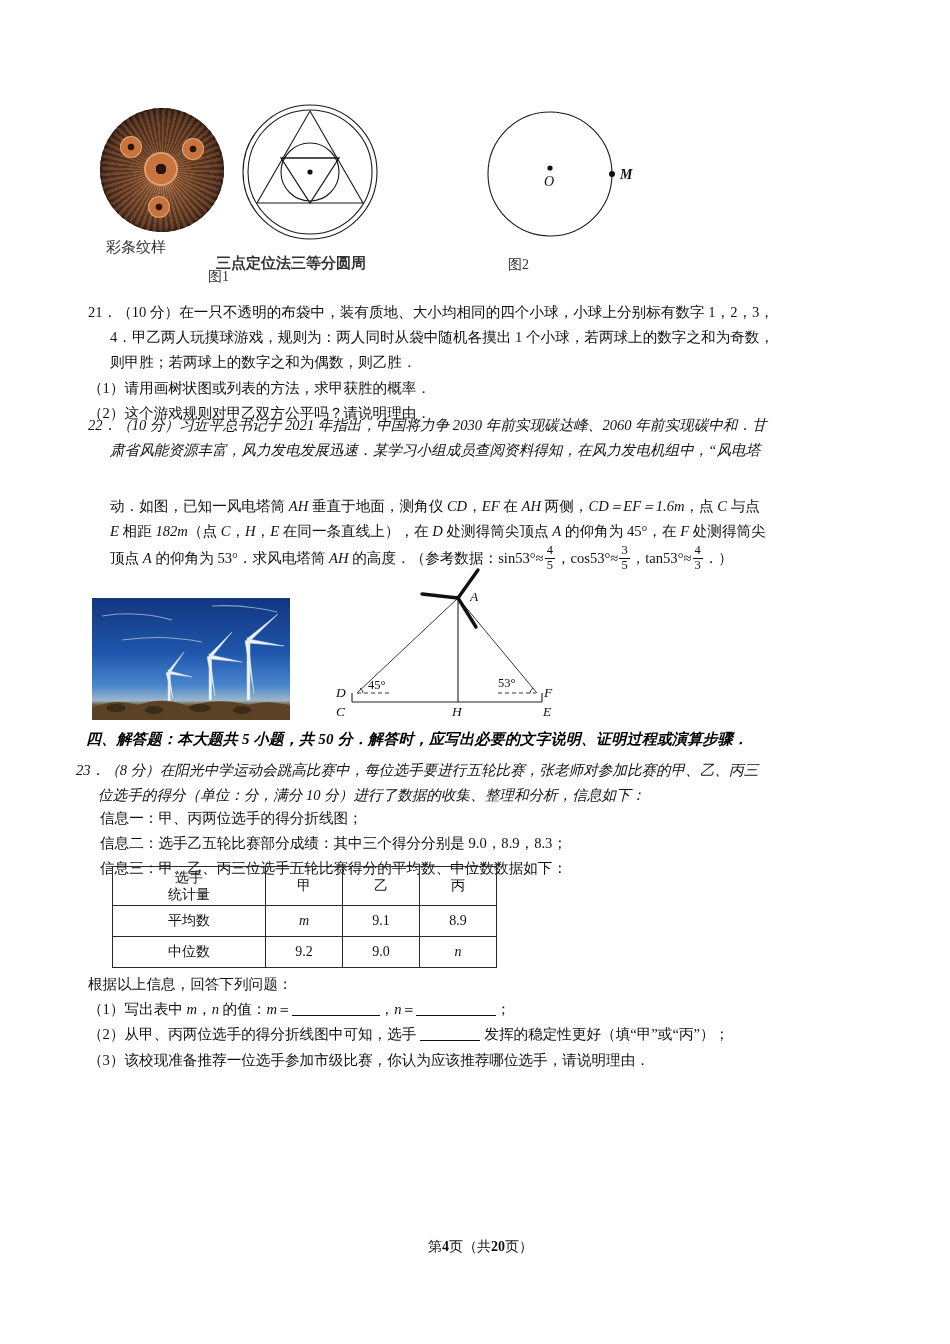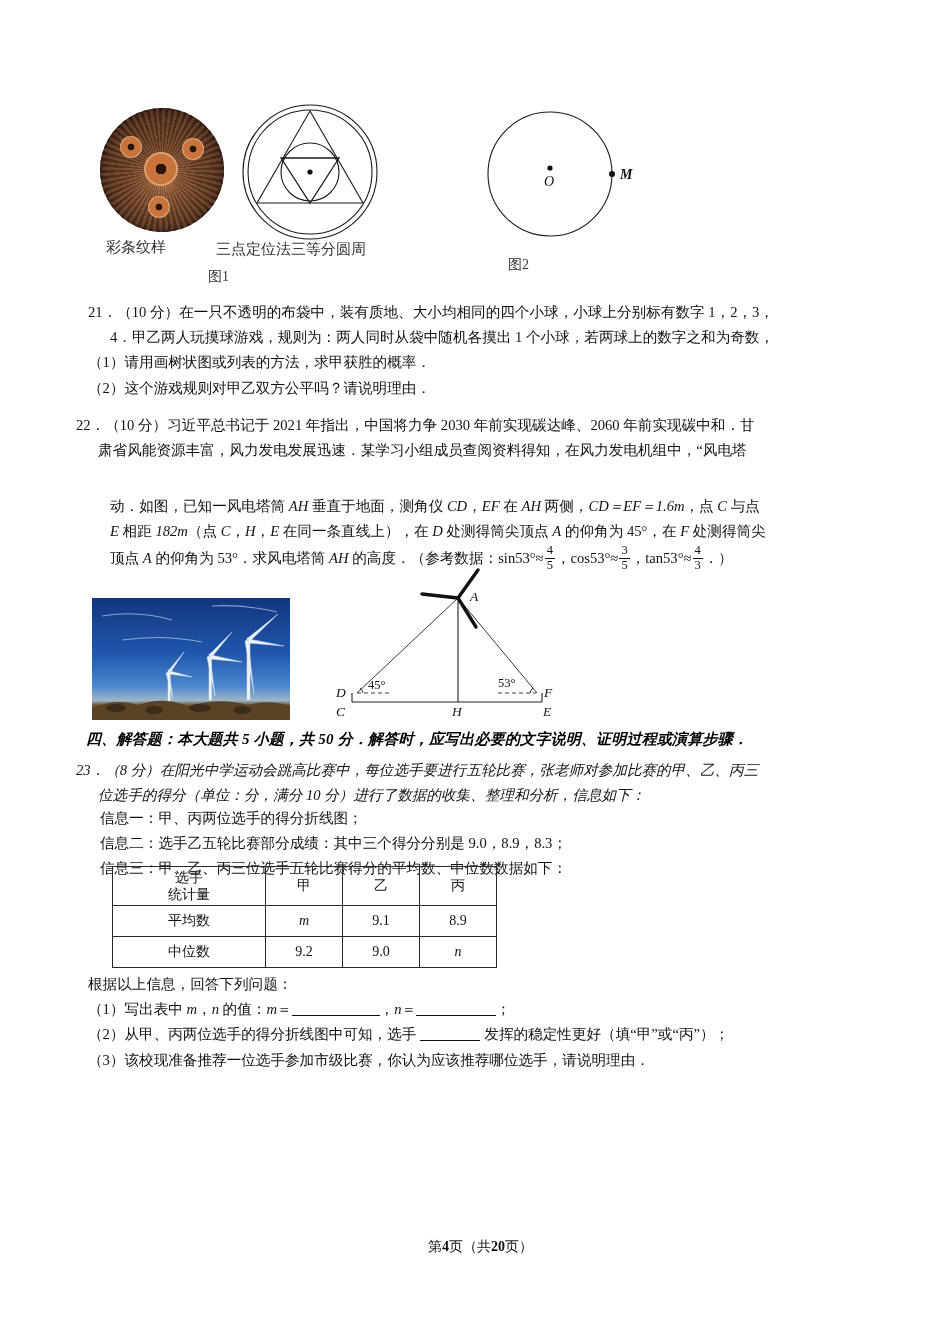--- a/index.html
+++ b/index.html
@@ -72,37 +72,37 @@
   .eye.e3 { left: 82px; top: 30px; width: 22px; height: 22px; }
   .eye.e4 { left: 48px; top: 88px; width: 22px; height: 22px; }
 
   .cap {
     position: absolute;
     font-size: 15px;
     color: #333;
     white-space: nowrap;
   }
   .cap-pattern { left: 18px; top: 138px; }
-  .cap-method  { left: 128px; top: 140px; }
+  .cap-method  { left: 128px; top: 154px; font-weight: bold; }
   .cap-fig1    { left: 120px; top: 168px; font-size: 14px; }
   .cap-fig2    { left: 420px; top: 156px; font-size: 14px; }
 
   .svg-abs { position: absolute; }
 
   
   .qtext {
     position: absolute;
     font-size: 14.6px;
     line-height: 25.2px;
     text-align: justify;
     text-justify: inter-ideograph;
     color: #111;
   }
   .q21 { left: 88px; top: 300px;  width: 790px; }
-  .q22 { left: 76px; top: 413px;  width: 790px; }
+  .q22 { left: 88px; top: 413px;  width: 790px; font-style: italic; }
   .q22b{ left: 88px; top: 494px;  width: 790px; }
   .q23 { left: 76px; top: 758px;  width: 790px; font-style: italic; }
   .q23info { left: 100px; top: 806px; width: 790px; }
   .q23tail { left: 88px; top: 972px; width: 790px; }
 
   .indent { display: block; text-indent: 0; padding-left: 22px; }
   .hang   { display: block; }
   i, .ital { font-style: italic; }
   .sect {
     position: absolute;
@@ -214,20 +214,21 @@
 
     <div class="cap cap-pattern">彩条纹样</div>
     <div class="cap cap-method">三点定位法三等分圆周</div>
     <div class="cap cap-fig1">图1</div>
     <div class="cap cap-fig2">图2</div>
   </div>
 
   <div class="qtext q21">
     <span class="hang">21．（10 分）在一只不透明的布袋中，装有质地、大小均相同的四个小球，小球上分别标有数字 1，2，3，</span>
     <span class="indent">4．甲乙两人玩摸球游戏，规则为：两人同时从袋中随机各摸出 1 个小球，若两球上的数字之和为奇数，</span>
+    <span class="indent">则甲胜；若两球上的数字之和为偶数，则乙胜．</span>
     <span class="hang">（1）请用画树状图或列表的方法，求甲获胜的概率．</span>
     <span class="hang">（2）这个游戏规则对甲乙双方公平吗？请说明理由．</span>
   </div>
 
   <div class="qtext q22">
     <span class="hang">22．（10 分）习近平总书记于 2021 年指出，中国将力争 2030 年前实现碳达峰、2060 年前实现碳中和．甘</span>
     <span class="indent">肃省风能资源丰富，风力发电发展迅速．某学习小组成员查阅资料得知，在风力发电机组中，“风电塔</span>
   </div>
 
   <div class="qtext q22b">

